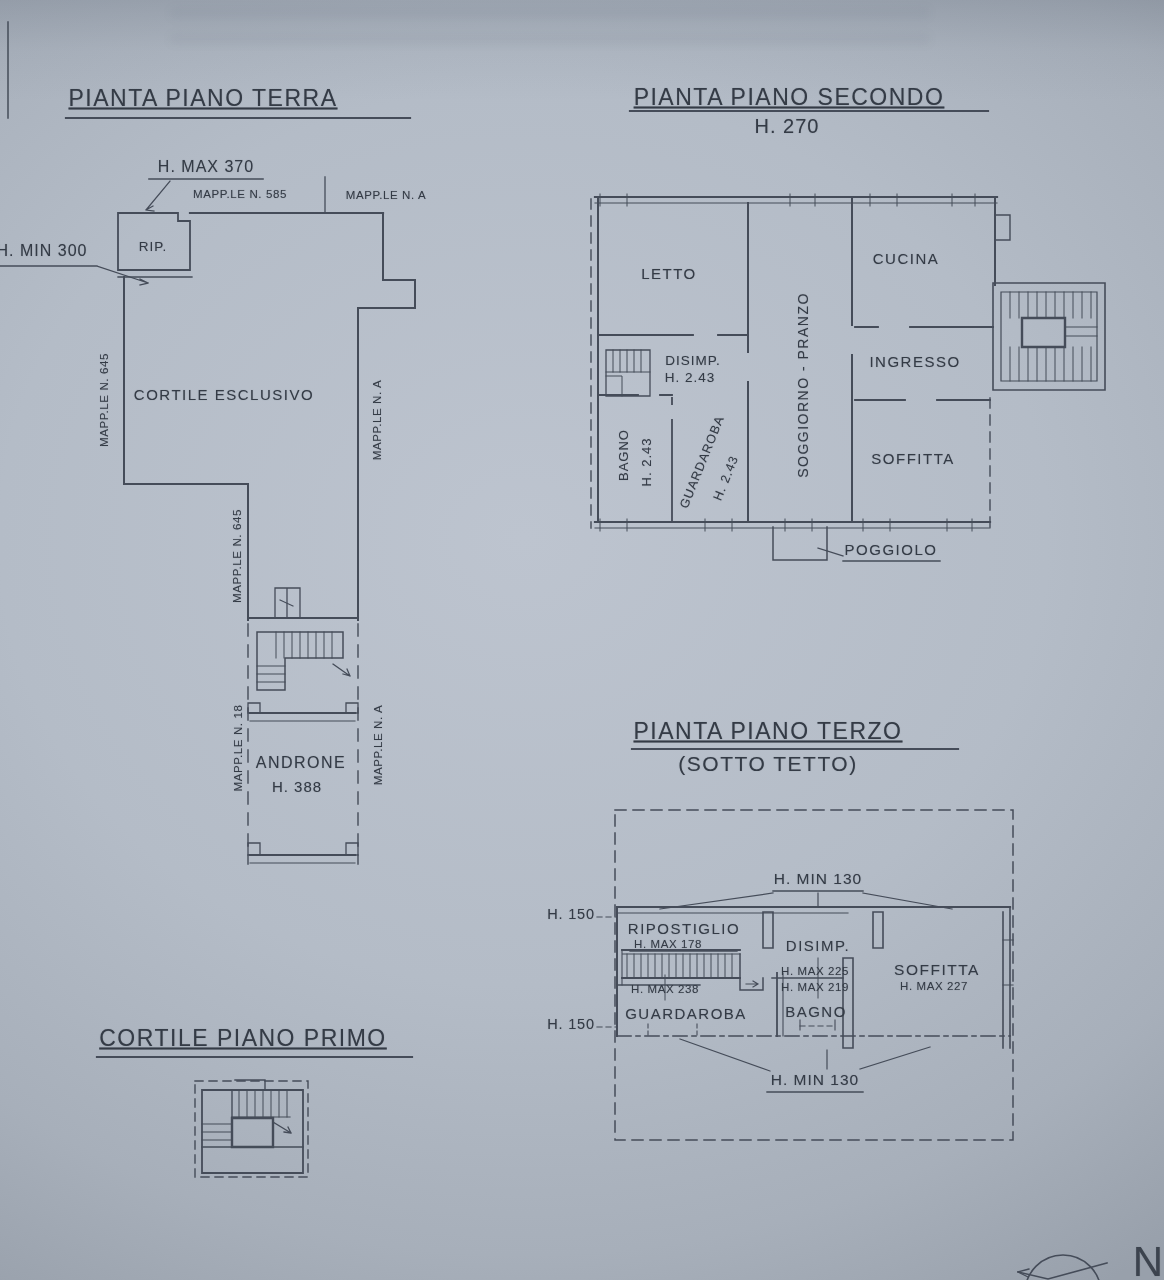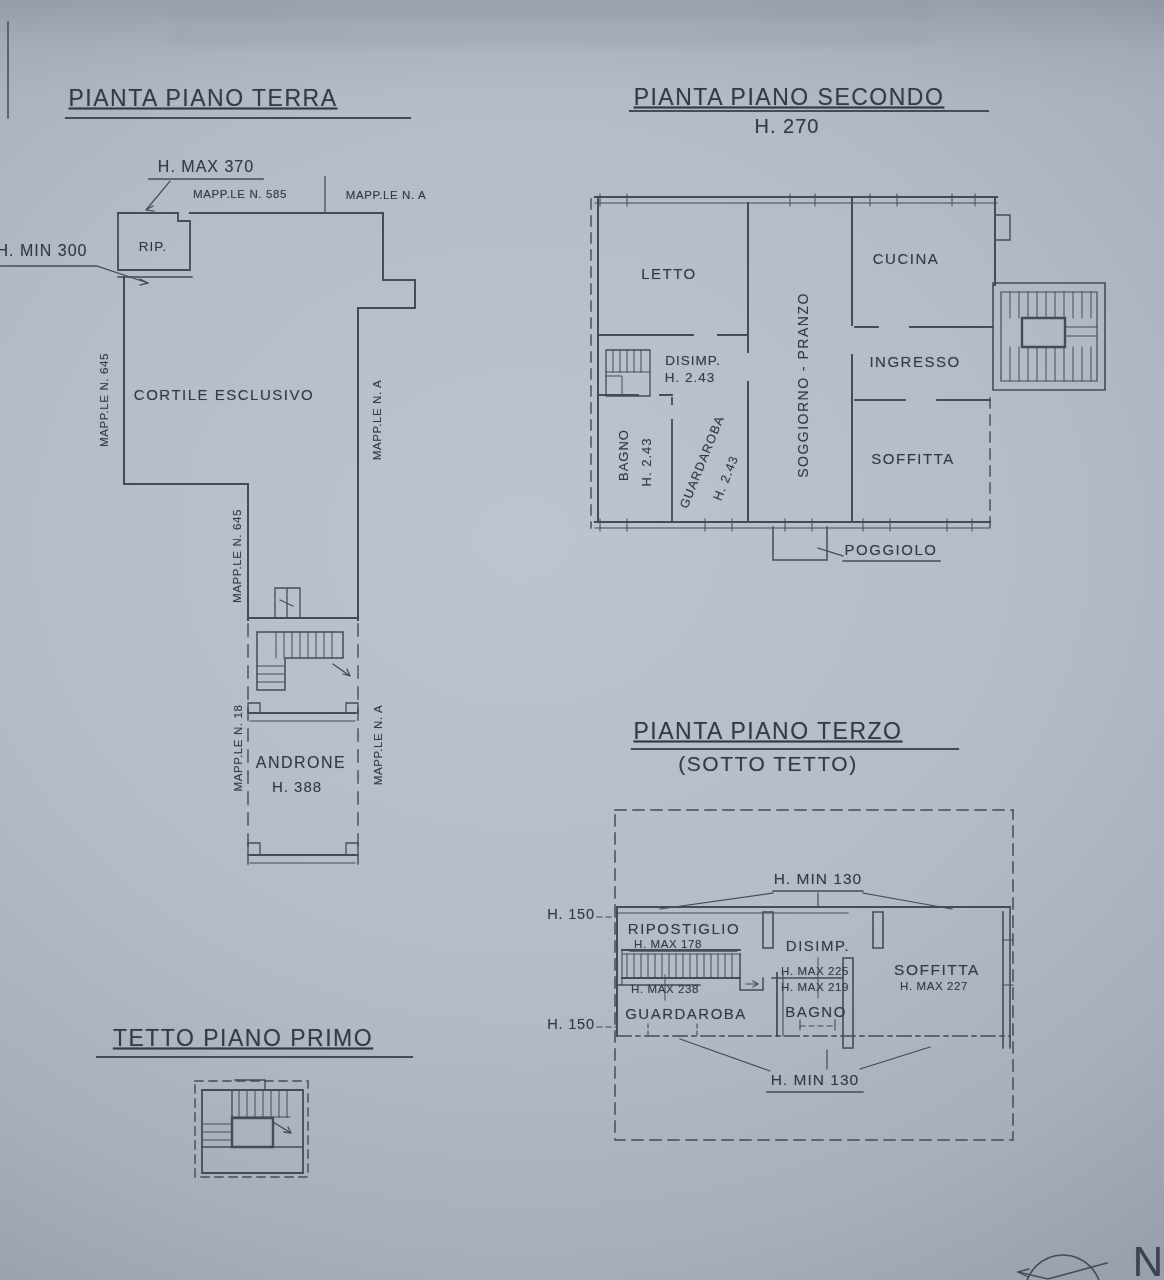--- a/index.html
+++ b/index.html
@@ -193,17 +193,17 @@
   <div class="lbl small" style="left:665px;top:989px">H. MAX 238</div>
   <div class="lbl room" style="left:686px;top:1013px">GUARDAROBA</div>
   <div class="lbl room" style="left:818px;top:945px">DISIMP.</div>
   <div class="lbl small" style="left:815px;top:971px">H. MAX 225</div>
   <div class="lbl small" style="left:815px;top:987px">H. MAX 219</div>
   <div class="lbl room" style="left:816px;top:1011px">BAGNO</div>
   <div class="lbl" style="left:937px;top:970px;font-size:15.5px;letter-spacing:1.5px">SOFFITTA</div>
   <div class="lbl small" style="left:934px;top:986px">H. MAX 227</div>
   <div class="lbl" style="left:815px;top:1080px;font-size:15.5px">H. MIN 130</div>
 
-  <div class="lbl title" style="left:243px;top:1038px">TETTO PIANO PRIMO</div>
+  <div class="lbl title" style="left:243px;top:1038px">CORTILE PIANO PRIMO</div>
 
   <div class="lbl north" style="left:1148px;top:1262px">N</div>
 
 </div>
 
 </body></html>

